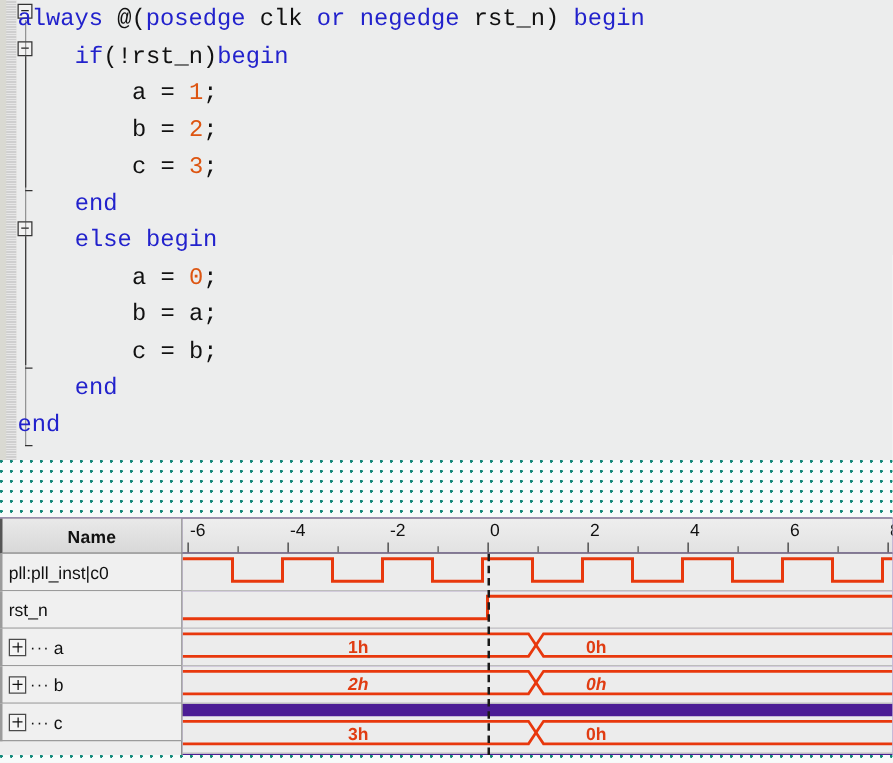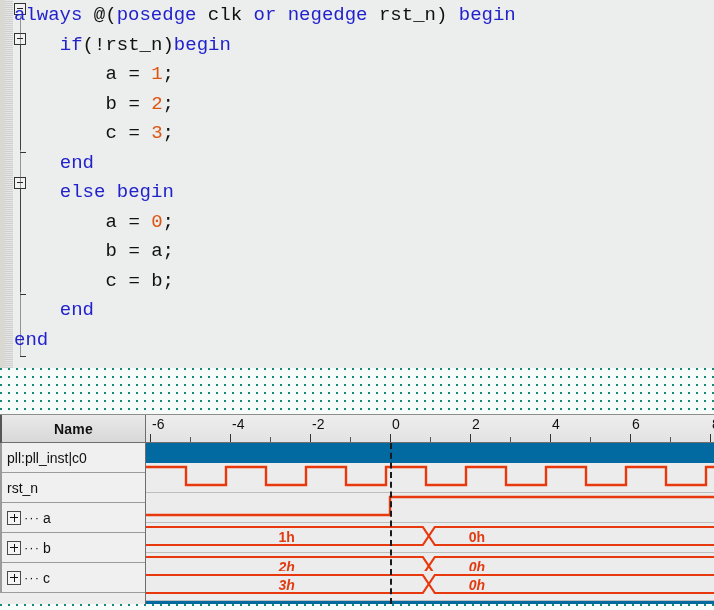--- a/index.html
+++ b/index.html
@@ -57,21 +57,21 @@
   .dotgap{
     position:absolute;left:0;top:368px;width:714px;height:46px;
     background-color:#f7fbfa;
     background-image:radial-gradient(circle at 1px 1px, #12897a 1.1px, transparent 1.3px);
     background-size:8px 8px;
   }
 
   
   .wave{
     position:absolute;left:0;top:414px;width:714px;height:190px;
-    background:#0369a1;
+    background:#4c1d95;
     border-top:1px solid #8f8f8f;
     box-sizing:border-box;
   }
   .namecol{
     position:absolute;left:0;top:0;width:146px;height:189px;
     border-right:1px solid #6e6e6e;
     box-sizing:border-box;
     background:#ededed;
   }
   .namehdr{
@@ -119,21 +119,20 @@
     font-family:"Liberation Sans",sans-serif;
   }
   .ruler .maj{position:absolute;bottom:0;width:1px;height:8px;background:#333;}
   .ruler .min{position:absolute;bottom:0;width:1px;height:5px;background:#555;}
   .wrow{
     position:absolute;left:0;width:568px;height:30px;
     border-bottom:1px solid #bdbdbd;
     box-sizing:border-box;
     background:#ececec;
     overflow:hidden;
-    margin-top:20px;
   }
   .wrow svg{display:block;}
   .buslabel{
     position:absolute;font-size:14px;font-weight:bold;color:#e03c12;
     font-family:"Liberation Sans",sans-serif;
   }
   .cursor{
     position:absolute;top:28px;width:0;height:161px;
     border-left:2px dashed #1a1a1a;
   }
@@ -244,21 +243,21 @@
             <div class="buslabel" style="left: 322.8px; top: 6px;">0h</div>
           </div>
           <div class="wrow" style="top: 118px; font-style: italic;">
             <svg width="568" height="29">
               <path d="M 0 4 L 276.8 4 L 288.8 22 L 568 22" stroke="#e8380d" stroke-width="2.2" fill="none"></path>
               <path d="M 0 22 L 276.8 22 L 288.8 4 L 568 4" stroke="#e8380d" stroke-width="2.2" fill="none"></path>
             </svg>
             <div class="buslabel" style="left: 132.4px; top: 6px;">2h</div>
             <div class="buslabel" style="left: 322.8px; top: 6px;">0h</div>
           </div>
-          <div class="wrow" style="top: 136px; font-style: italic;">
+          <div class="wrow" style="top: 158px;">
             <svg width="568" height="29">
               <path d="M 0 4 L 276.8 4 L 288.8 22 L 568 22" stroke="#e8380d" stroke-width="2.2" fill="none"></path>
               <path d="M 0 22 L 276.8 22 L 288.8 4 L 568 4" stroke="#e8380d" stroke-width="2.2" fill="none"></path>
             </svg>
             <div class="buslabel" style="left: 132.4px; top: 6px;">3h</div>
             <div class="buslabel" style="left: 322.8px; top: 6px;">0h</div>
           </div>
         </div>
       <div class="cursor" id="time-cursor" style="left: 244px;"></div>
     </div>

